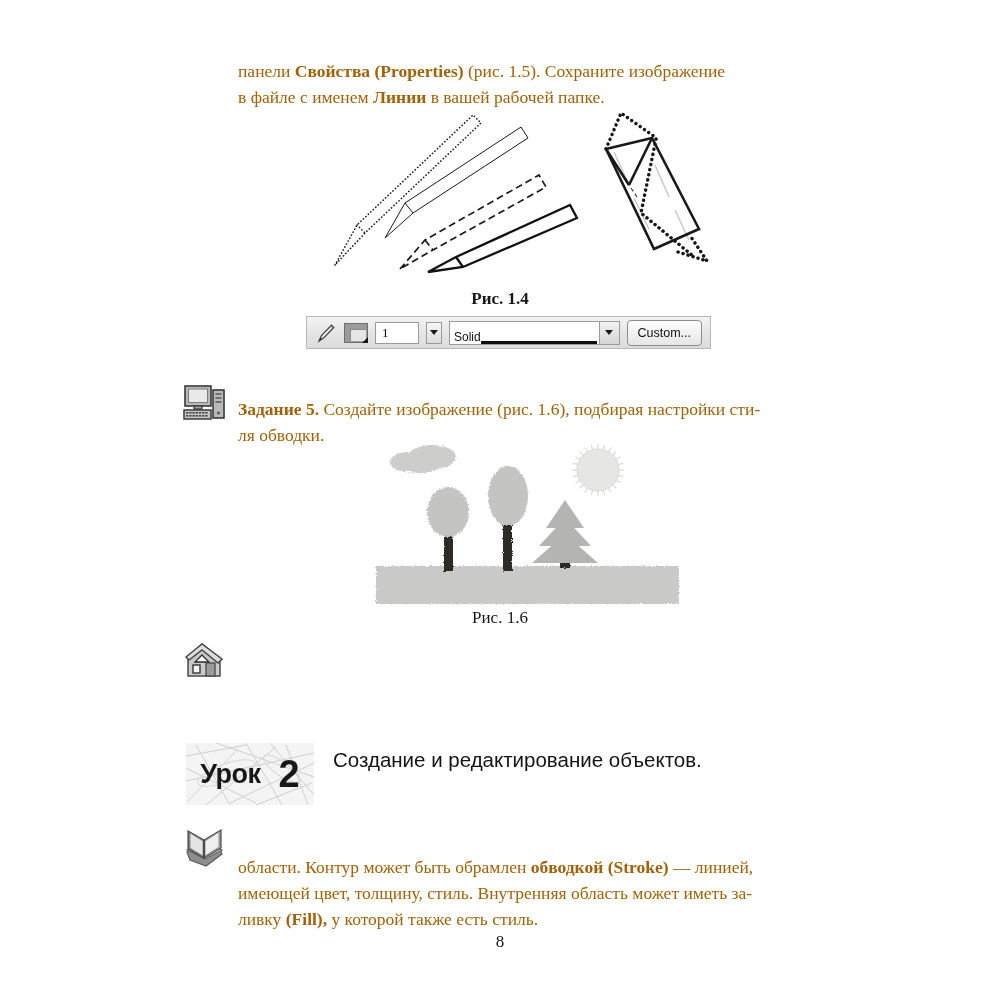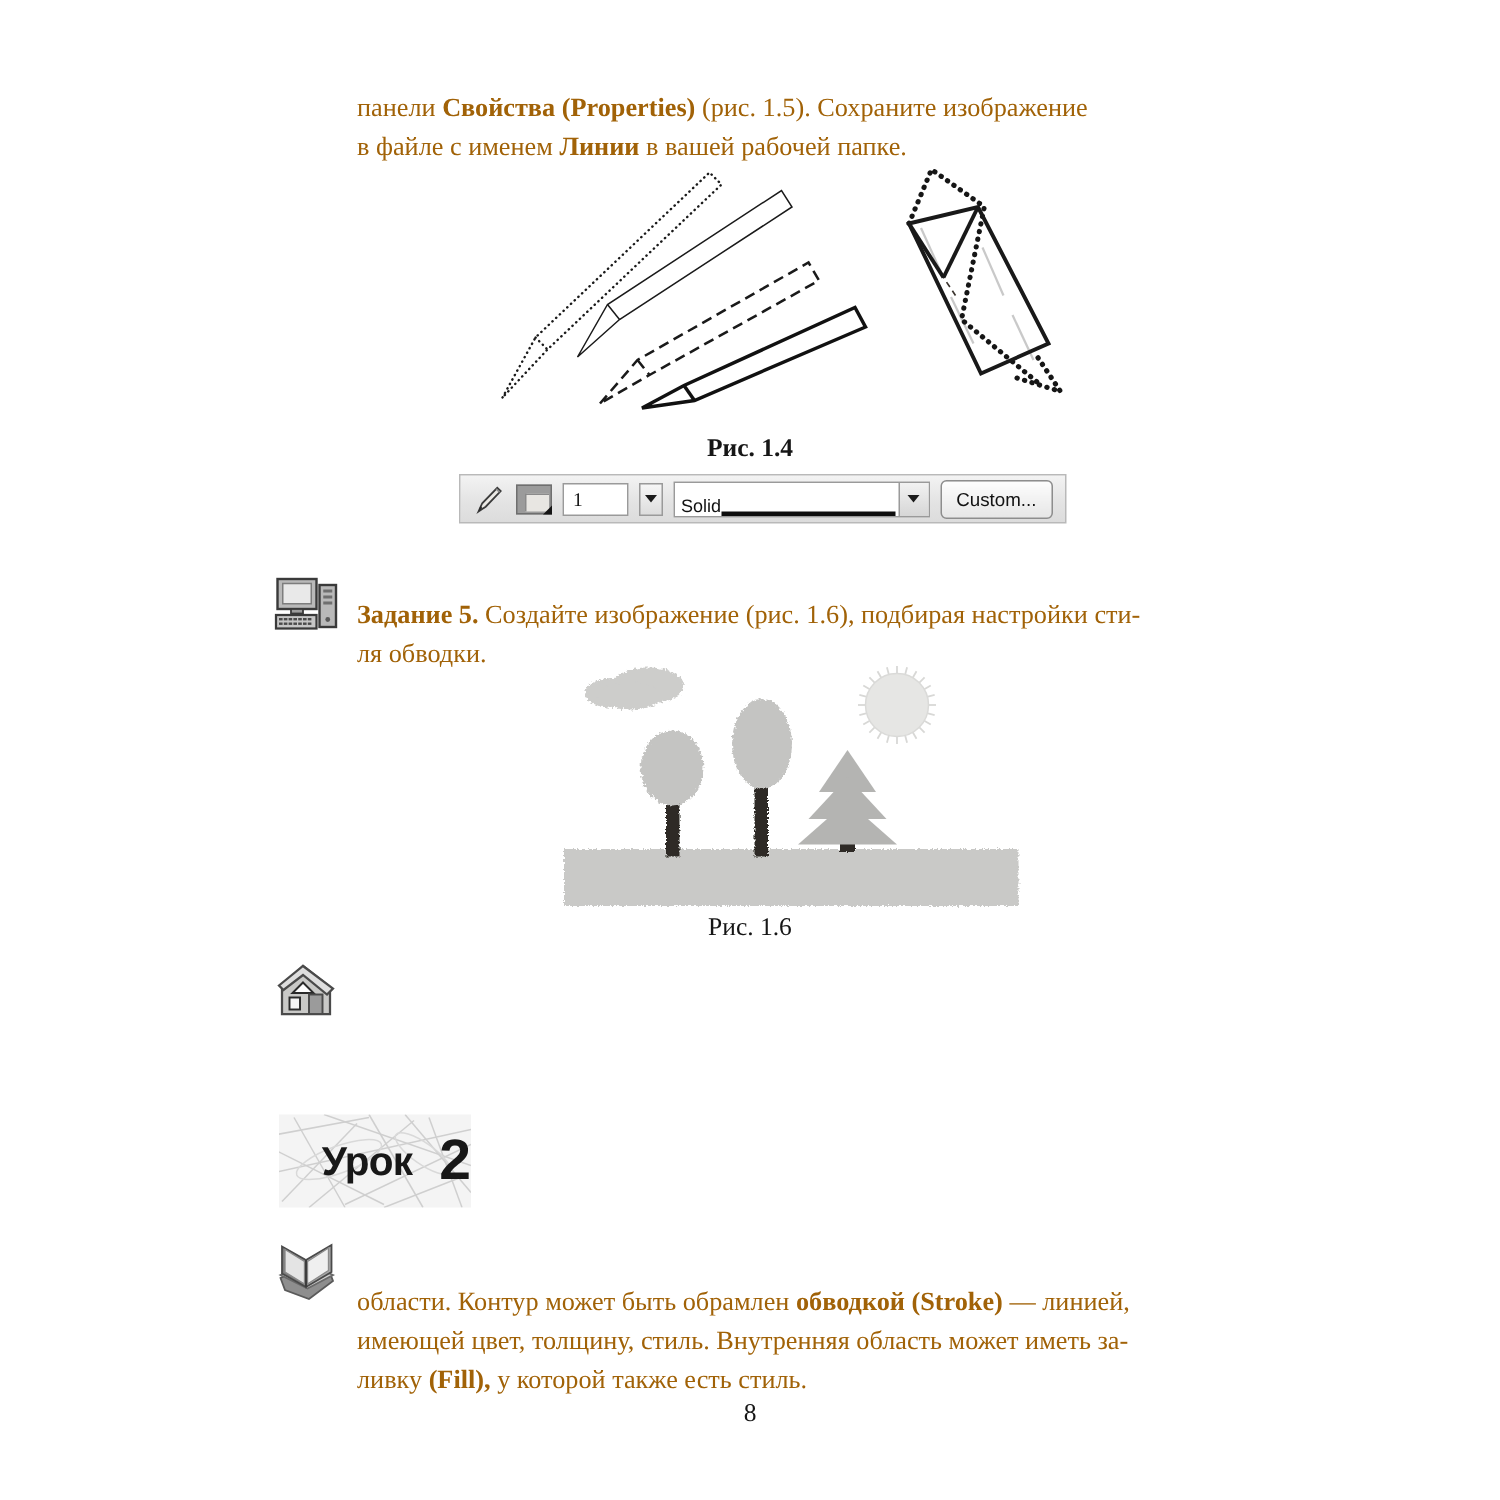--- a/index.html
+++ b/index.html
@@ -169,21 +169,21 @@
     width: 128px;
     height: 62px;
     background: #f4f4f4;
     overflow: hidden;
   }
   .lessonbadge .label {
     position: absolute;
     left: 0; top: 0; right: 0; bottom: 0;
     display: flex;
     align-items: center;
-    justify-content: flex-end;
+    justify-content: center;
     gap: 18px;
     font-family: "Liberation Sans", sans-serif;
     font-weight: bold;
     color: #181818;
   }
   .lessonbadge .word { font-size: 27px; letter-spacing: -0.5px; }
   .lessonbadge .num  { font-size: 38px; }
   .lessontitle {
     position: absolute;
     font-family: "Liberation Sans", sans-serif;
@@ -430,20 +430,21 @@
         <ellipse cx="40" cy="30" rx="30" ry="9" transform="rotate(-20 40 30)"></ellipse>
         <ellipse cx="96" cy="26" rx="22" ry="7" transform="rotate(35 96 26)"></ellipse>
       </g>
     </svg>
     <div class="label">
       <span class="word">Урок</span>
       <span class="num">2</span>
     </div>
   </div>
   <div class="lessontitle" style="left:333px; top:745px; width:500px;">
+    <div>Создание и редактирование объектов.</div>
   </div>
 
   <div class="icon-slot" style="left:184px; top:826px;">
     <svg width="44" height="44" viewBox="0 0 44 44">
       <polygon points="3,26 6,34 22,40 38,28 35,20 20,18" fill="#8e8e8e" stroke="#5a5a5a" stroke-width="1.2"></polygon>
       <polygon points="3,24 20,16 38,24 21,33" fill="#cfcfcf" stroke="#6a6a6a" stroke-width="1.2"></polygon>
       <polygon points="4,5 20,14 20,32 4,23" fill="#7b7b7b" stroke="#4a4a4a" stroke-width="1.2"></polygon>
       <polygon points="37,4 20,14 20,32 37,22" fill="#a8a8a8" stroke="#4a4a4a" stroke-width="1.2"></polygon>
       <polygon points="6,7 19,15 19,30 6,22" fill="#e4e4e4" stroke="#8a8a8a" stroke-width="0.9"></polygon>
       <polygon points="35,6 21,15 21,30 35,21" fill="#efefef" stroke="#8a8a8a" stroke-width="0.9"></polygon>

